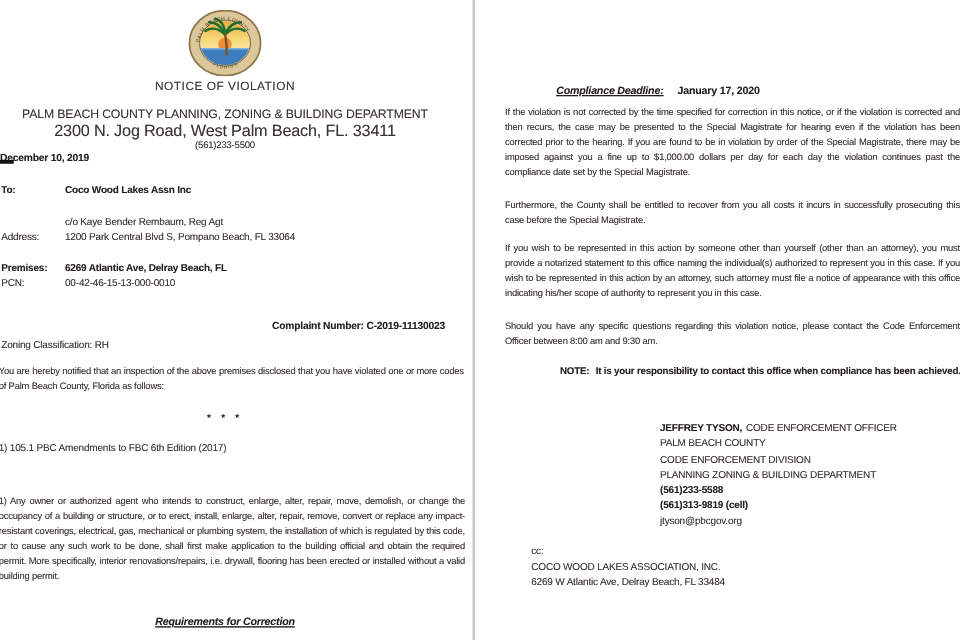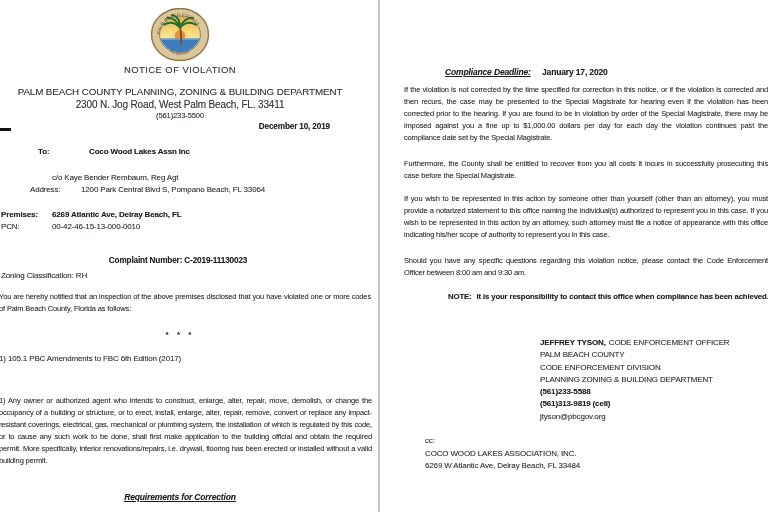--- a/index.html
+++ b/index.html
@@ -15,51 +15,51 @@
   .iu{font-style:italic;text-decoration:underline;text-underline-offset:1px;font-weight:bold;color:#211e1c;}
 
   
   .divider{left:378px;top:0;width:2px;height:512px;background:#c7c7c7;}
 
   
   .page-left{left:0;top:0;width:380px;height:512px;}
   .seal{left:150px;top:8px;width:60px;height:53px;}
   .lp-title{top:64px;font-size:9.5px;letter-spacing:.4px;color:#3b3631;text-align:center;}
   .lp-dept{top:86px;font-size:9.8px;letter-spacing:-0.1px;color:#38332f;}
-  .lp-addr{top:99px;font-size:10px;}
+  .lp-addr{top:99px;font-size:13px;}
   .lp-phone{top:110px;font-size:7.6px;}
-  .lp-date{top:121px;left:0;width:330px;text-align:right;font-size:8.2px;}
+  .lp-date{top:121px;left:0;width:330px;text-align:left;font-size:8.2px;}
   .lbl{left:1px;}
   .val{left:52px;}
-  .row-to{top:146px;margin-left:37px;}
+  .row-to{top:146px;}
   .row-co{top:172px;}
-  .row-addr{top:184px;padding-left:29px;}
+  .row-addr{top:184px;}
   .row-prem{top:209px;}
   .row-pcn{top:221px;}
-  .lp-complaint{top:255px;left:0;width:356px;text-align:center;font-size:8.2px;}
+  .lp-complaint{top:255px;left:0;width:356px;text-align:right;font-size:8.2px;}
   .lp-zoning{top:270px;left:1px;}
   .lp-intro{top:291px;left:-1px;width:372px;}
   .lp-stars{top:329px;font-size:8px;font-weight:bold;letter-spacing:3px;color:#2a2622;}
   .lp-item{top:353px;left:-1px;}
   .lp-andpart{top:377px;font-size:8.5px;}
   .lp-bigpara{top:395px;left:-1px;width:373px;line-height:12.1px;}
   .lp-req{top:491px;font-size:8.5px;}
   .artifact-bar{top:128px;left:0;width:11px;height:3px;background:#111111;}
 
   
   .page-right{left:380px;top:0;width:387px;height:512px;}
   .rp-deadline{top:66px;left:65px;font-size:8.5px;}
   .rp-deadline .dl-val{margin-left:9px;font-weight:bold;color:#211e1c;}
   .rp-p1{top:84px;left:24px;width:364px;}
   .rp-p2{top:158px;left:24px;width:364px;}
   .rp-p3{top:193px;left:24px;width:364px;}
   .rp-p4{top:255px;left:24px;width:364px;}
   .rp-note{top:291px;left:36px;width:364px;font-size:7.8px;padding-left:32px;}
   .rp-note .note-text{margin-left:5px;}
-  .rp-sig{top:337px;left:160px;line-height:12.3px;font-size:8px;letter-spacing:-0.15px;
+  .rp-sig{top:337px;left:148px;line-height:12.3px;font-size:8px;letter-spacing:-0.15px;
           text-shadow:0 0 .4px rgba(56,51,48,.38);}
   .rp-sig .sig-line{display:block;}
   .sig-suffix{margin-left:3px;}
   .rp-cc{top:435px;left:45px;}
   .rp-cc .cc-label{position:absolute;left:0;top:0;}
   .rp-cc .cc-lines{margin-left:30px;line-height:12.5px;}
   .rp-cc .cc-line{display:block;white-space:nowrap;}
 </style>
 </head>
 <body>

